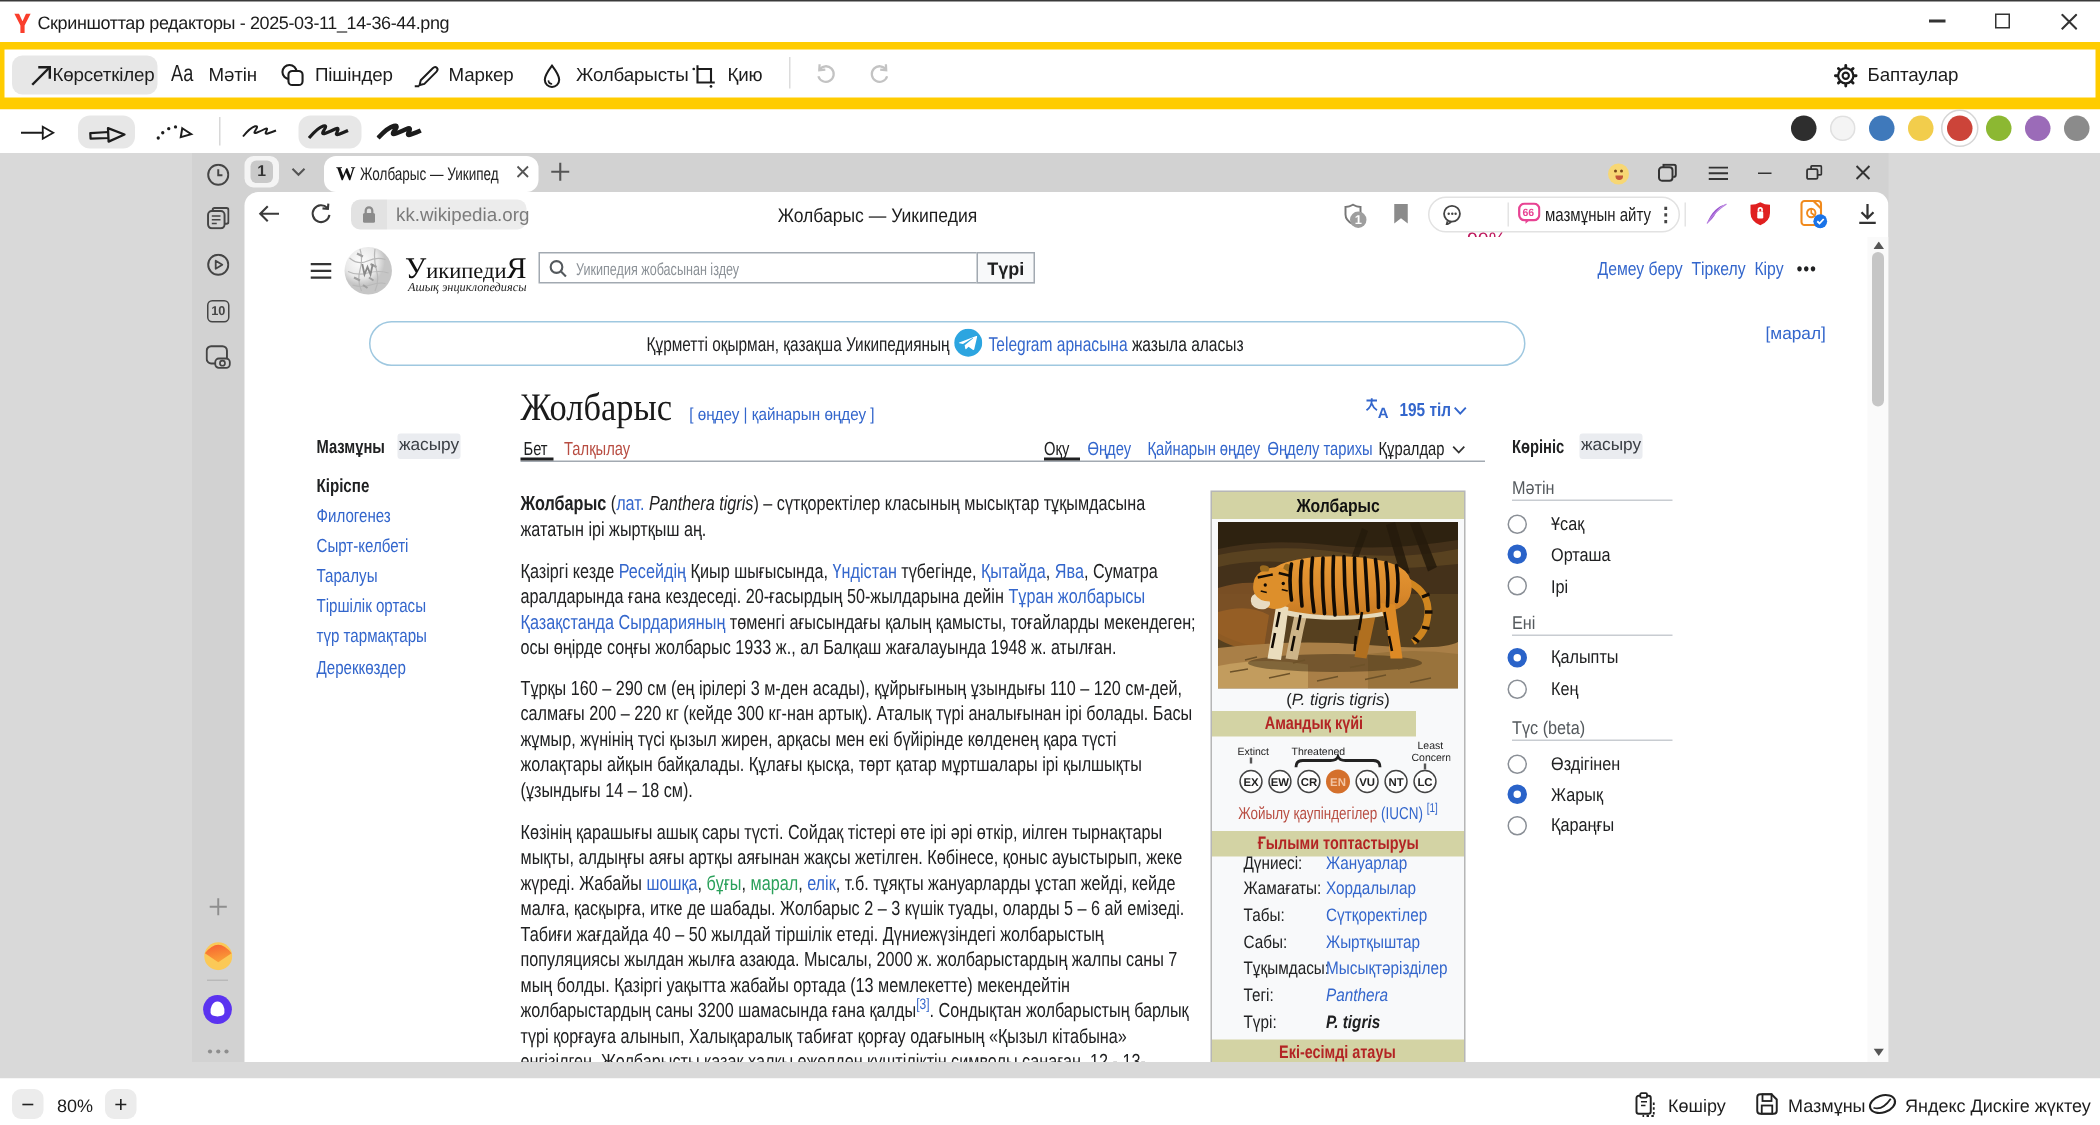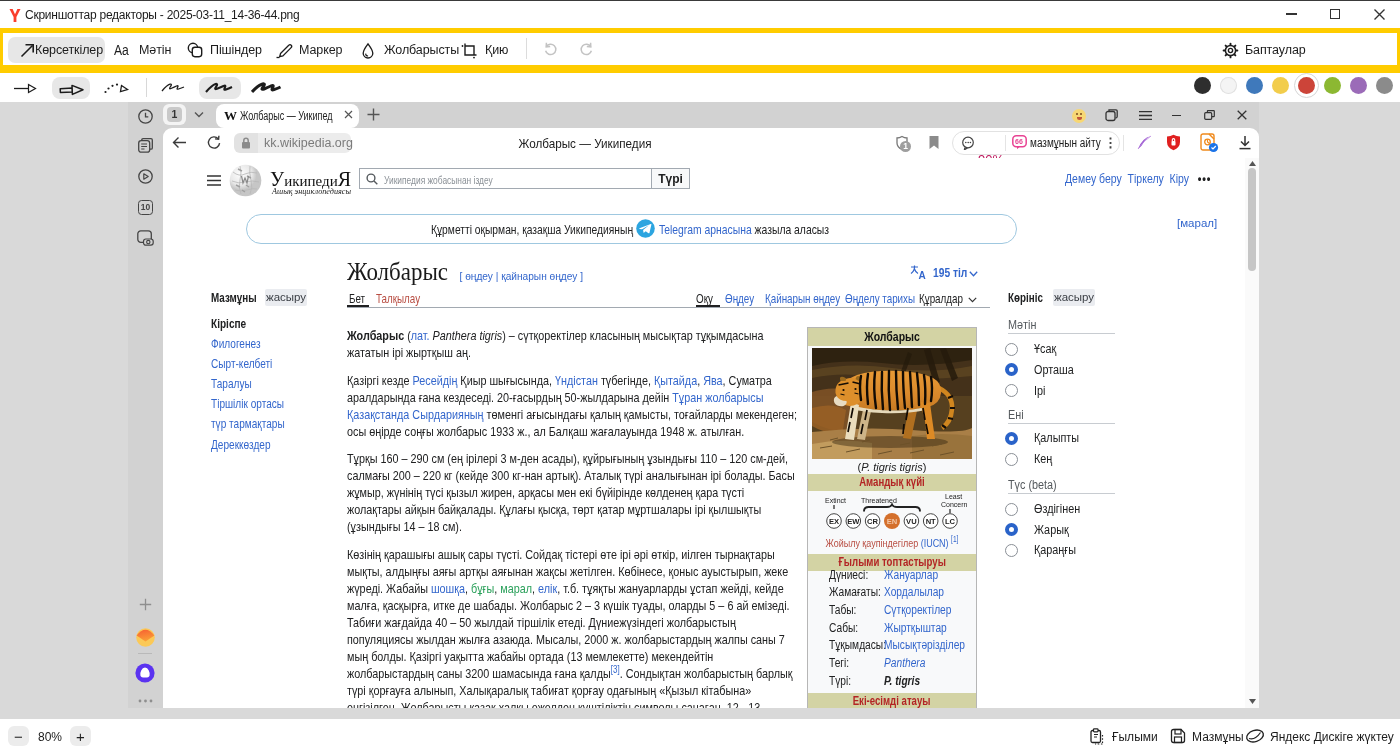--- a/index.html
+++ b/index.html
@@ -552,21 +552,21 @@
         <path d="M119 29 Q121 40 119 53"></path>
         <path d="M49 28 Q47 38 49 52"></path>
       </g>
       <g stroke="#120b04" stroke-width="1.7" fill="none">
         <path d="M41 60 L39 70 M38 74 L36 84 M55 62 L53 72 M51 76 L49 86"></path>
         <path d="M111 60 L113 72 M114 76 L116 86 M96 60 L94 72 M92 76 L91 86"></path>
       </g>
     </svg>
           </div>
     <div class="a" style="left:0;top:133px;width:168px;text-align:center;font-size:11px;color:#202122">(<i>P. tigris tigris</i>)</div>
-    <div class="a iband red" style="left:0;top:146px;width:168px;height:17px;font-size:12px;line-height:17px"><span style="display:inline-block;transform:scaleX(0.8)">Амандық күйі</span></div>
+    <div class="a iband red" style="left:0;top:146px;width:136px;height:17px;font-size:12px;line-height:17px"><span style="display:inline-block;transform:scaleX(0.8)">Амандық күйі</span></div>
     <div class="a" id="iucn" style="left:9px;top:166px">
             <svg width="150" height="40" viewBox="0 0 150 40">
       <text x="8" y="9" font-size="7" fill="#222">Extinct</text>
       <text x="44" y="9" font-size="7" fill="#222">Threatened</text>
       <text x="128" y="5" font-size="7" fill="#222">Least</text>
       <text x="124" y="13" font-size="7" fill="#222">Concern</text>
       <path d="M17 11 L17 15" stroke="#555" stroke-width="1.6"></path>
       <path d="M133 15 L133 19" stroke="#555" stroke-width="1.6"></path>
       <path d="M47 17.5 Q47 13 51.5 13 L70 13 Q74 13 75 10.5 Q76 13 80 13 L98.5 13 Q103 13 103 17.5" stroke="#222" stroke-width="1.9" fill="none"></path>
       <g font-size="7.6" font-weight="bold" text-anchor="middle" font-family="Liberation Sans,sans-serif">
@@ -639,21 +639,21 @@
 <div class="a botlab" style="left:38px;top:730px">80%</div>
 <div class="a zbtn" style="left:70px;top:726px">+</div>
 <div class="a" style="left:1089px;top:728px">
       <svg width="17" height="17">
         <rect x="2" y="2.5" width="9.5" height="12" rx="1.5" stroke="#222" stroke-width="1.3" fill="none"></rect>
         <rect x="4.5" y="0.8" width="4.5" height="3" rx="0.8" stroke="#222" stroke-width="1.2" fill="#fff"></rect>
         <path d="M5 6.5 L9 6.5 M5 9 L8 9" stroke="#222" stroke-width="1.1"></path>
         <path d="M13.5 7 L13.5 16 M13.5 16 L6 16" stroke="#222" stroke-width="1.2" stroke-dasharray="1.6 1.6" fill="none"></path>
       </svg>
     </div>
-<div class="a botlab" style="left:1112px;top:730px">Ғылыми</div>
+<div class="a botlab" style="left:1112px;top:730px">Көшіру</div>
 <div class="a" style="left:1170px;top:728px">
       <svg width="16" height="16">
         <path d="M1.5 3.5 Q1.5 1.5 3.5 1.5 L11 1.5 L14.5 5 L14.5 12.5 Q14.5 14.5 12.5 14.5 L3.5 14.5 Q1.5 14.5 1.5 12.5 Z" stroke="#222" stroke-width="1.3" fill="none"></path>
         <rect x="5" y="1.5" width="6" height="4.5" stroke="#222" stroke-width="1.2" fill="none"></rect>
         <rect x="4.5" y="9" width="7" height="5.5" stroke="#222" stroke-width="1.2" fill="none"></rect>
       </svg>
     </div>
 <div class="a botlab" style="left:1192px;top:730px">Мазмұны</div>
 <div class="a" style="left:1245px;top:728px">
       <svg width="20" height="16">

